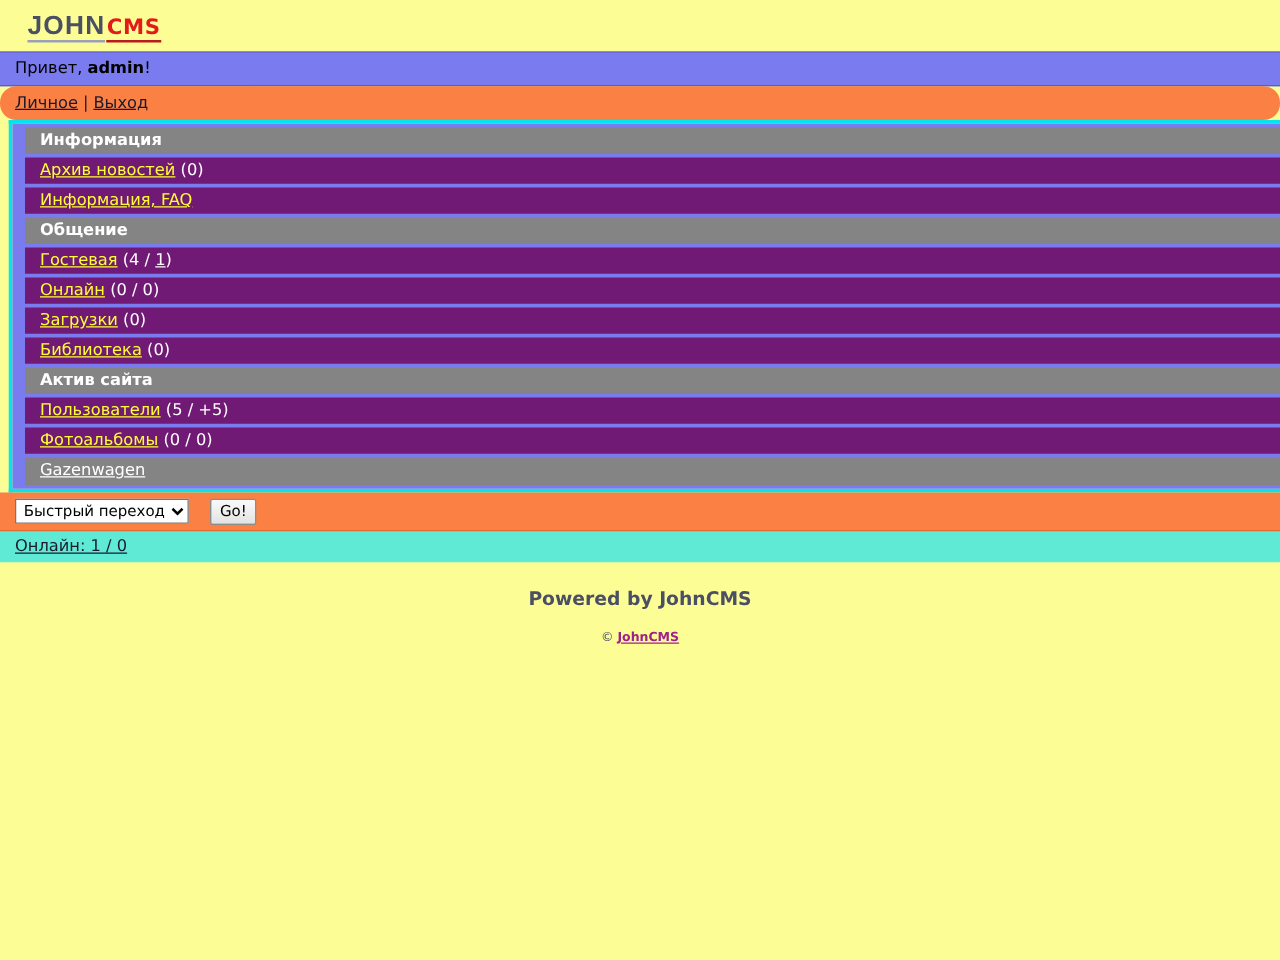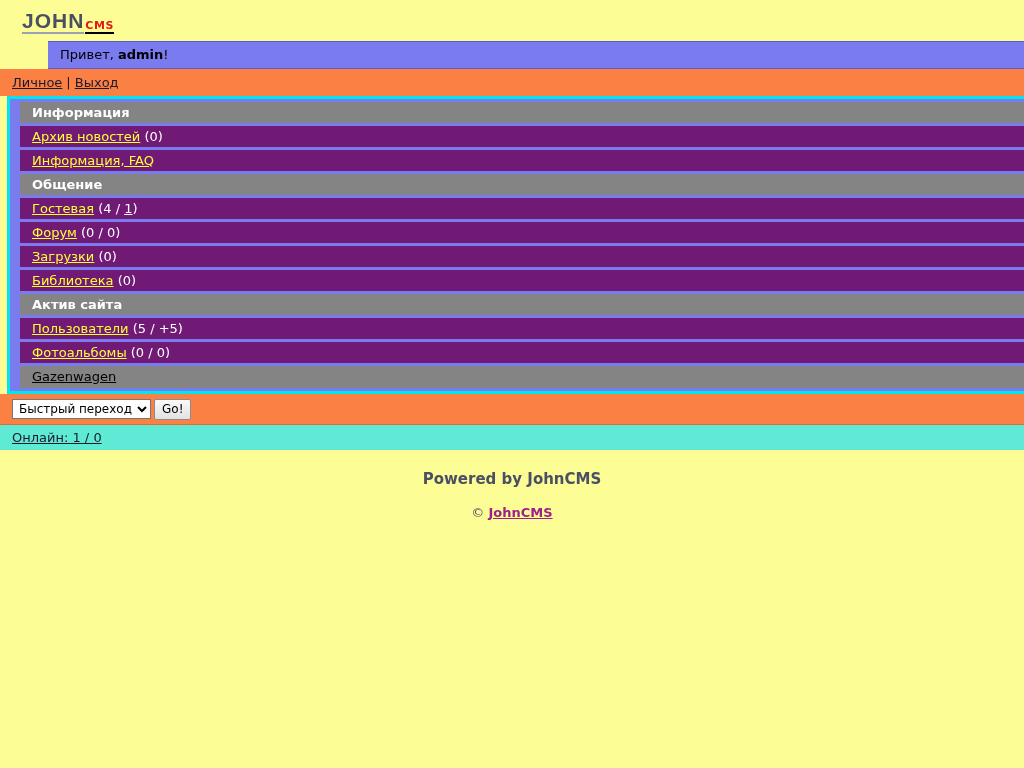--- a/index.html
+++ b/index.html
@@ -37,49 +37,49 @@
     font-size: 21px;
     letter-spacing: 1px;
     color: #4a4f63;
     border-bottom: 2px solid #9aa0b5;
     padding-bottom: 1px;
     text-align: center;
   }
   .logo-cms {
     font-family: "DejaVu Sans", "Liberation Sans", sans-serif;
     font-weight: bold;
-    font-size: 11px;
+    font-size: 17px;
     letter-spacing: 0.5px;
     color: #e31a1a;
-    border-bottom: 2px solid #000000;
+    border-bottom: 2px solid #b91c1c;
     padding-bottom: 1px;
     margin-left: 1px;
   }
 
   
   .greet-bar {
     background: #7b7bf0;
     border-top: 1px solid #5a5ad0;
     border-bottom: 1px solid #5a5ad0;
     height: 26px;
     line-height: 26px;
     padding: 0 0 0 12px;
     font-size: 13px;
     color: #000;
-    margin-left: 48px;
   }
   .greet-bar b { font-weight: bold; }
 
   
   .nav-bar {
     background: #fb8043;
     height: 27px;
     line-height: 27px;
     padding: 0 0 0 12px;
     font-size: 13px;
+    border-radius: 13px;
   }
   .nav-bar a {
     color: #1a1a2e;
     text-decoration: underline;
   }
   .nav-sep {
     color: #1a1a2e;
     padding: 0 4px;
   }
 
@@ -132,32 +132,32 @@
 
   .row-plain {
     background: #848484;
     height: 22px;
     line-height: 22px;
     padding: 0 0 0 12px;
     margin: 0 0 0 10px;
     font-size: 13px;
   }
   .row-plain a {
-    color: #000000;
+    color: #ffffff;
     text-decoration: underline;
   }
 
   
   .jump-bar {
     background: #fb8043;
     height: 30px;
     display: flex;
     align-items: center;
     padding: 0 0 0 12px;
-    gap: 3px;
+    gap: 17px;
   }
   .jump-select {
     font-family: "DejaVu Sans", "Liberation Sans", sans-serif;
     font-size: 12px;
     height: 20px;
     padding: 1px 2px;
     background: #ffffff;
     border: 1px solid #767676;
     color: #000;
   }
@@ -193,21 +193,21 @@
     text-align: center;
     padding-top: 20px;
   }
   .powered {
     font-size: 15px;
     font-weight: bold;
     color: #4a4f63;
   }
   .copy {
     margin-top: 17px;
-    font-size: 13px;
+    font-size: 10px;
     color: #4a4f63;
   }
   .copy a {
     color: #a0208a;
     text-decoration: underline;
     font-weight: bold;
   }
 </style>
 </head>
 <body>
@@ -237,21 +237,21 @@
       </div>
       <div class="row">
         <a href="#">Информация, FAQ</a><span class="cnt"></span>
       </div>
 
       <div class="sec-head">Общение</div>
       <div class="row">
         <a href="#">Гостевая</a><span class="cnt"> (4 / </span><span class="cnt"><a href="#">1</a></span><span class="cnt">)</span>
       </div>
       <div class="row">
-        <a href="#">Форум</a><span class="cnt"> (0 / 0)</span>
+        <a href="#">Онлайн</a><span class="cnt"> (0 / 0)</span>
       </div>
 
       <div class="row">
         <a href="#">Загрузки</a><span class="cnt"> (0)</span>
       </div>
       <div class="row">
         <a href="#">Библиотека</a><span class="cnt"> (0)</span>
       </div>
 
       <div class="sec-head">Актив сайта</div>

